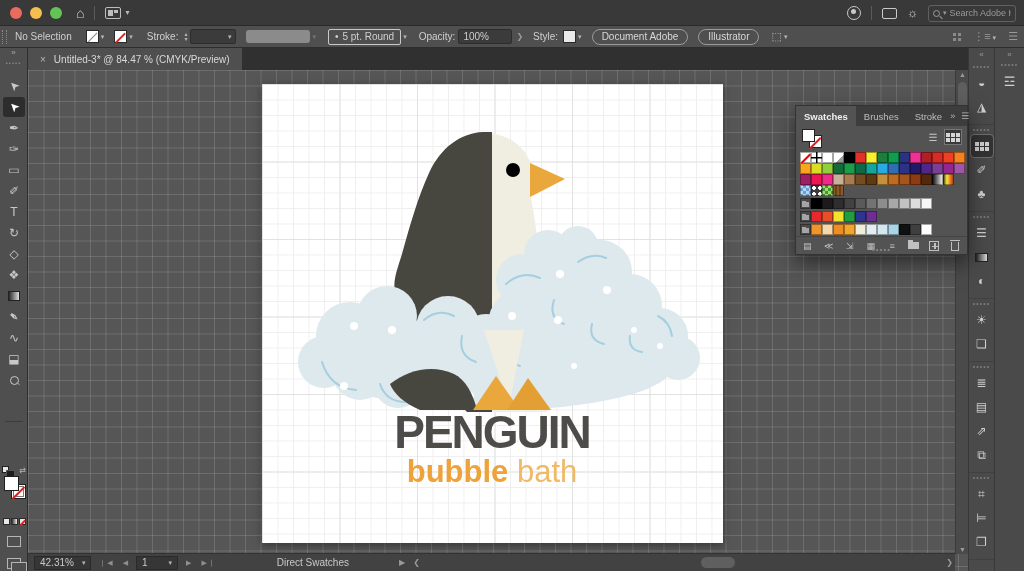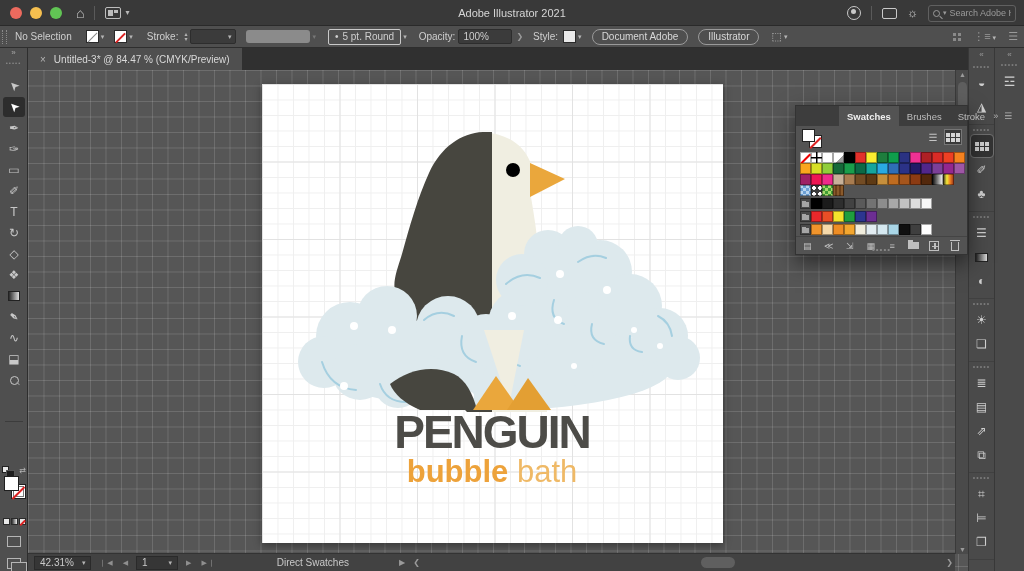--- a/index.html
+++ b/index.html
@@ -134,21 +134,21 @@
   .dock-group { padding:2px 0 4px; border-bottom:1px solid #404040; }
   .sw-mini-grid { display:grid; grid-template-columns:4px 4px 4px; gap:1px; }
   .sw-mini-grid i { width:4px; height:4px; background:#cfcfcf; }
   .grad-mini { width:13px; height:9px; background:linear-gradient(90deg,#222,#ddd); border:1px solid #222; }
 
   
   .panel { position:absolute; left:795px; top:105px; width:173px; height:150px; background:#535353;
            box-shadow:0 8px 20px rgba(0,0,0,.5); border:1px solid #333; }
   .panel-tabs { height:20px; background:#3d3d3d; display:flex; align-items:stretch; font-size:9.5px; }
   .ptab { display:flex; align-items:center; padding:0 8px; color:#bdbdbd; }
-  .ptab.active { background:#535353; color:#efefef; font-weight:bold;margin-left:43px; }
+  .ptab.active { background:#535353; color:#efefef; font-weight:bold; }
   .ptab-right { margin-left:auto; display:flex; align-items:center; gap:6px; color:#b5b5b5; font-size:9px; padding-right:6px; }
   .panel-ctrl { height:24px; position:relative; }
   .pfx-fill { position:absolute; left:6px; top:3px; width:13px; height:13px; background:#fff; border:1px solid #222; z-index:2; }
   .pfx-stroke { position:absolute; left:13px; top:9px; width:13px; height:13px; background:#fff; border:1px solid #222; }
   .pfx-stroke::after { content:""; position:absolute; left:-2px; right:-2px; top:50%; height:2px; background:#d22; transform:rotate(-45deg); }
   .view-btns { position:absolute; right:6px; top:4px; display:flex; gap:4px; }
   .vbtn { width:16px; height:14px; display:flex; align-items:center; justify-content:center; color:#c5c5c5; font-size:10px; }
   .vbtn.grid { display:grid; grid-template-columns:4px 4px 4px; gap:1px; align-content:center; justify-content:center;
                background:#3a3a3a; outline:1px solid #777; }
   .vbtn.grid i { width:4px; height:4px; background:#d5d5d5; }
@@ -198,21 +198,20 @@
 <div class="app">
 
   <div class="titlebar">
     <span class="tl" id="tl0" style="background: rgb(236, 106, 94);"></span>
     <span class="tl" id="tl1" style="background: rgb(245, 191, 79);"></span>
     <span class="tl" id="tl2" style="background: rgb(97, 196, 84);"></span>
     <span class="home">⌂</span>
     <span class="tb-sep"></span>
     <span class="ws-icon"></span>
     <span class="caret">▾</span>
-    <div class="tb-title">Adobe Illustrator 2021</div>
     <div class="tb-right">
       <span class="avatar"></span>
       <span class="tb-sep"></span>
       <span class="gpu-icon"></span>
       <span class="bulb">☼</span>
       <div class="search">
         <span class="mag"></span>
         <span class="sc">▾</span>
         <span class="ph">Search Adobe Help</span>
       </div>

